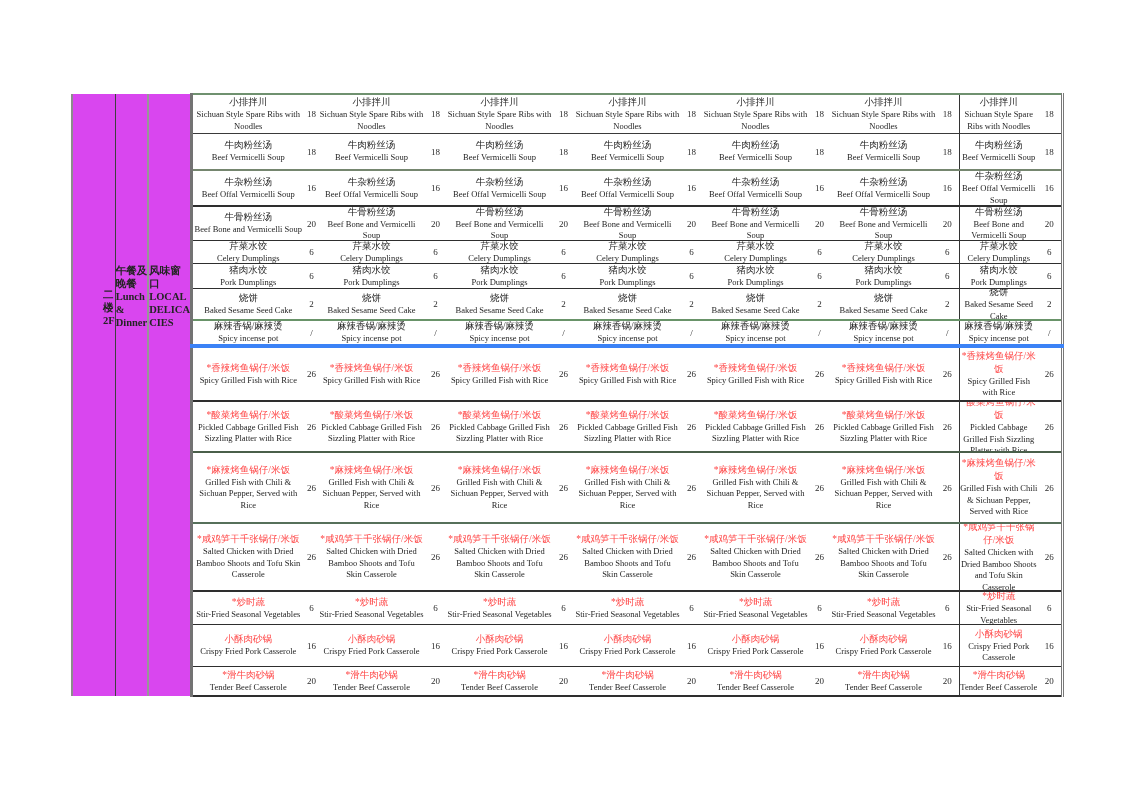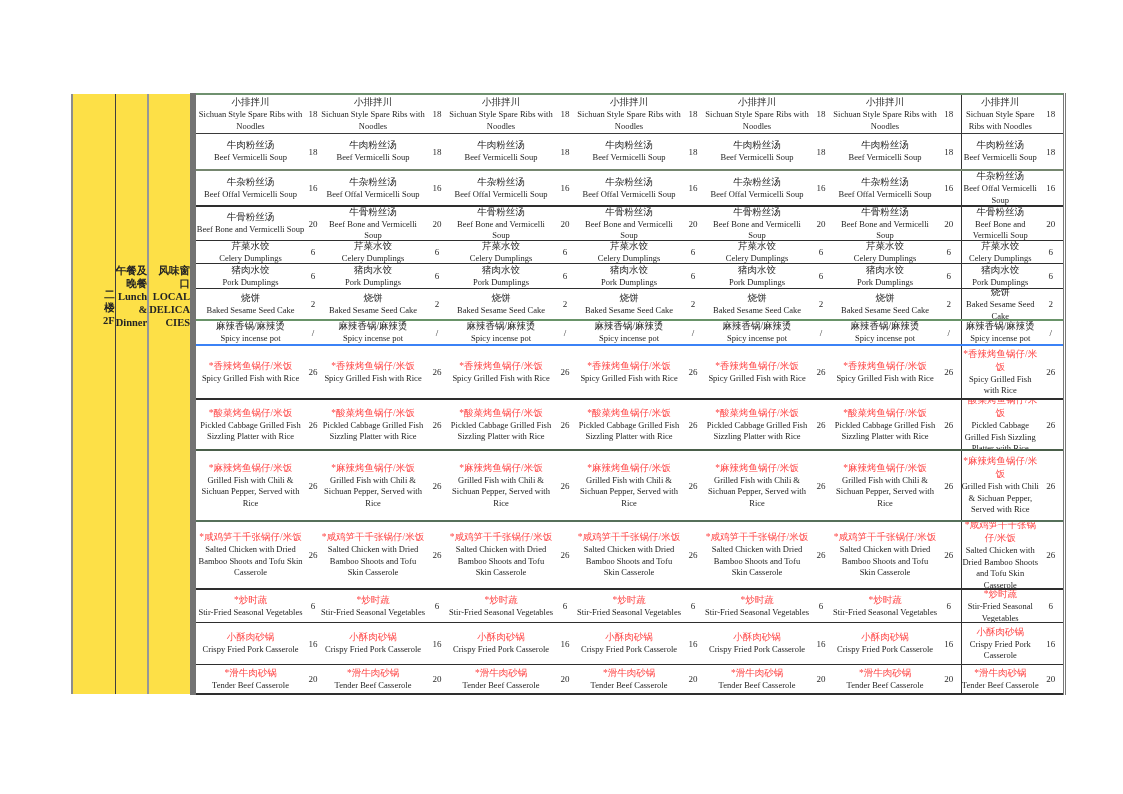--- a/index.html
+++ b/index.html
@@ -17,25 +17,25 @@
   }
   table.menu-table {
     position: absolute;
     left: 71px; top: 93px;
     border-collapse: collapse;
     table-layout: fixed;
   }
   td { padding: 0; margin: 0; vertical-align: middle; }
 
   
-  td.hdr { vertical-align: top; text-align: right; font-weight: bold;
-           font-size: 10.5px; line-height: 13px; background: #fde047; }
+  td.hdr { vertical-align: top; text-align: left; font-weight: bold;
+           font-size: 10.5px; line-height: 13px; background: #d946ef; }
   td.hdr-floor  { border-left: 2px solid #8c8c8c; border-right: 1px solid #3f3f3f; }
   td.hdr-meal   { border-right: 2px solid #979797; }
-  td.hdr-window { border-right: 6px solid #737373; }
+  td.hdr-window { border-right: 3px solid #737373; }
   .hdr-text { white-space: pre-line; }
   .hdr-floor-text  { padding-top: 194px; margin-left: 30px; }
   .hdr-meal-text   { padding-top: 170px; }
   .hdr-window-text { padding-top: 170px; }
 
   
   .box { overflow: hidden; display: flex; flex-direction: column;
          justify-content: center; align-items: center; text-align: center; }
   .cn { font-size: 9.5px; line-height: 13px; color: #242424; width: 100%; }
   .en { font-size: 8.5px; line-height: 11.5px; color: #1f1f1f; width: 100%; }
@@ -54,21 +54,21 @@
 
   
   .r1  td.day{border-top:2px solid #6f916f}
   .r2  td.day{border-top:1px solid #3a3a3a}
   .r3  td.day{border-top:2px solid #75866f}
   .r4  td.day{border-top:2px solid #2e2e2e}
   .r5  td.day{border-top:1px solid #2e2e2e}
   .r6  td.day{border-top:1px solid #2e2e2e}
   .r7  td.day{border-top:1px solid #2e2e2e}
   .r8  td.day{border-top:2px solid #699369}
-  .r9  td.day{border-top:2px solid #3b82f6}
+  .r9  td.day{border-top:4px solid #3b82f6}
   .r10 td.day{border-top:2px solid #2e2e2e}
   .r11 td.day{border-top:2px solid #4a5f4a}
   .r12 td.day{border-top:2px solid #56705a}
   .r13 td.day{border-top:2px solid #2e2e2e}
   .r14 td.day{border-top:1px solid #2e2e2e}
   .r15 td.day{border-top:1px solid #2e2e2e}
   .r15 td.day{border-bottom:2px solid #2e2e2e}
 </style>
 </head>
 <body>

